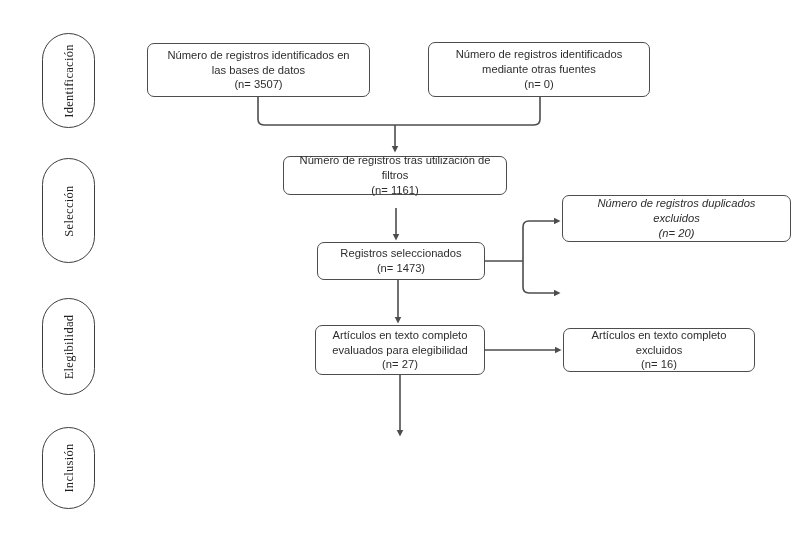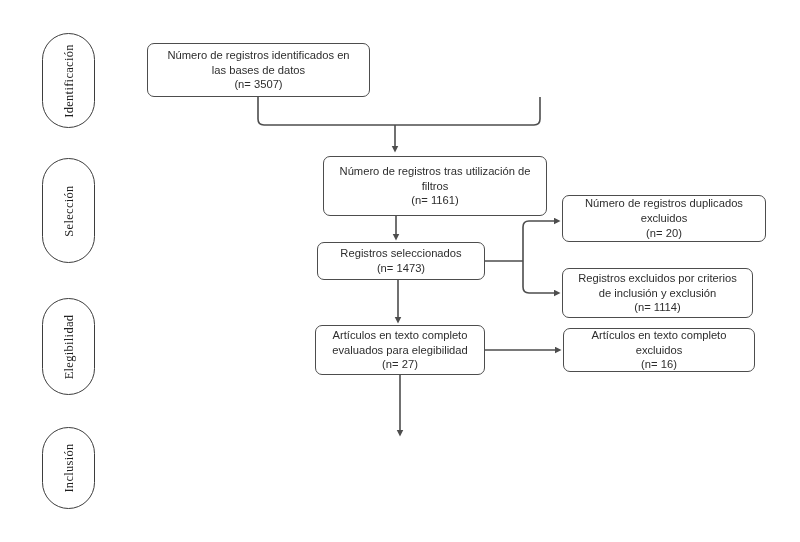--- a/index.html
+++ b/index.html
@@ -46,23 +46,23 @@
     transform: translate(-50%, -50%) rotate(-90deg);
     white-space: nowrap;
     font-family: "Liberation Serif", "DejaVu Serif", serif;
     font-size: 12.5px;
     color: #1e1e1e;
     letter-spacing: 0.3px;
   }
   
   .box-a { left: 147px; top: 43px;  width: 223px; height: 54px; }
   .box-b { left: 428px; top: 42px;  width: 222px; height: 55px; }
-  .box-c { left: 283px; top: 156px; width: 224px; height: 60px; margin-left: 40px; }
+  .box-c { left: 283px; top: 156px; width: 224px; height: 39px; }
   .box-d { left: 317px; top: 242px; width: 168px; height: 38px; }
-  .box-e { left: 562px; top: 195px; width: 204px; height: 47px; }
+  .box-e { left: 562px; top: 195px; width: 229px; height: 47px; font-style: italic; }
   .box-f { left: 562px; top: 268px; width: 191px; height: 50px; }
   .box-g { left: 315px; top: 325px; width: 170px; height: 50px; }
   .box-h { left: 563px; top: 328px; width: 192px; height: 44px; }
   .box-i { left: 317px; top: 438px; width: 166px; height: 52px; }
   
   .pill-1 { left: 42px; top: 33px;  width: 53px; height: 95px; }
   .pill-2 { left: 42px; top: 158px; width: 53px; height: 105px; }
   .pill-3 { left: 42px; top: 298px; width: 53px; height: 97px; }
   .pill-4 { left: 42px; top: 427px; width: 53px; height: 82px; }
 </style>
@@ -105,31 +105,31 @@
   <div class="pill pill-3">
     <span class="pill-label">Elegibilidad</span>
   </div>
   <div class="pill pill-4">
     <span class="pill-label">Inclusión</span>
   </div>
 
   <div class="box box-a">Número de registros identificados en
 las bases de datos
 (n= 3507)</div>
+  <div class="box box-b">Número de registros identificados
+mediante otras fuentes
+(n= 0)</div>
   <div class="box box-c">Número de registros tras utilización de
 filtros
 (n= 1161)</div>
   <div class="box box-d">Registros seleccionados
 (n= 1473)</div>
   <div class="box box-e">Número de registros  duplicados
 excluidos
 (n= 20)</div>
-  <div class="box box-f">Registros excluidos por criterios
-de inclusión y exclusión
-(n= 1114)</div>
   <div class="box box-g">Artículos en texto completo
 evaluados para elegibilidad
 (n= 27)</div>
   <div class="box box-h">Artículos en texto completo
 excluidos
 (n= 16)</div>
 
 </div>
 
 </body></html>

